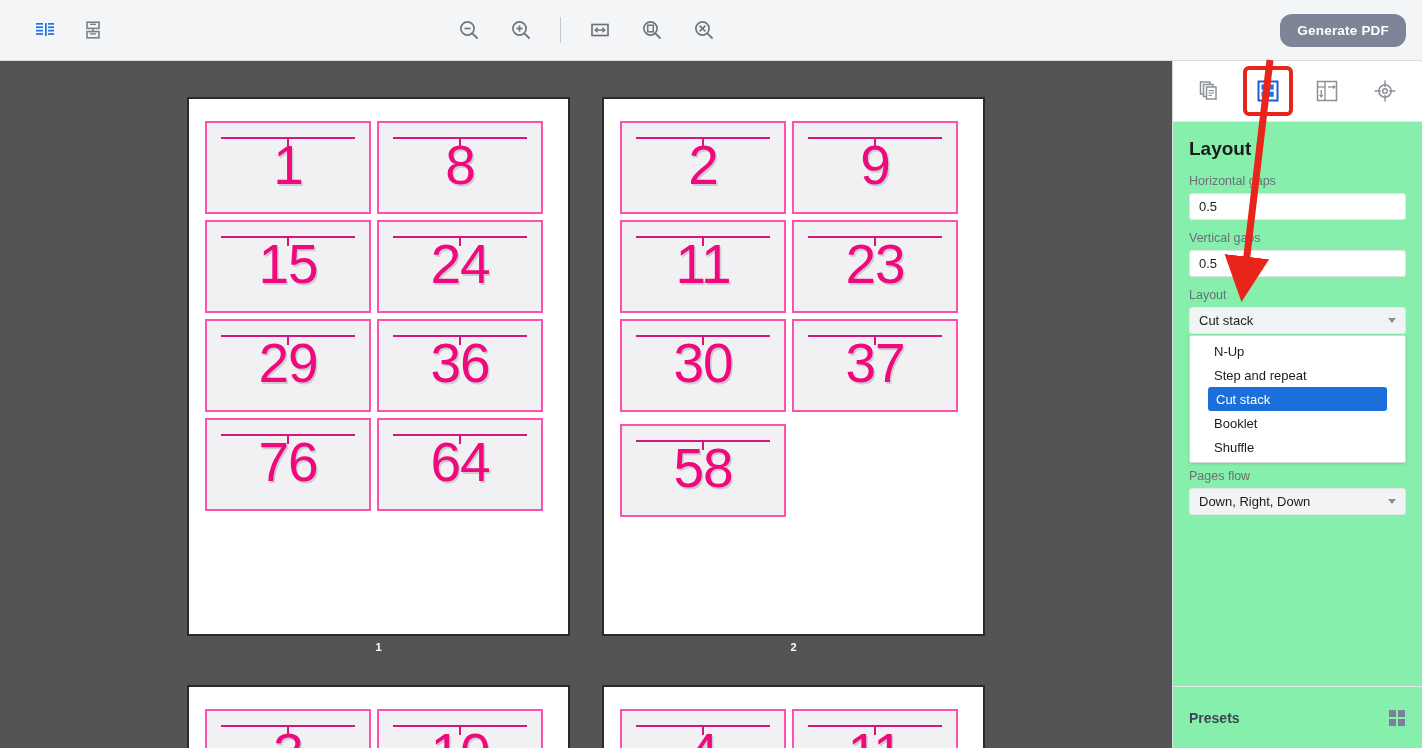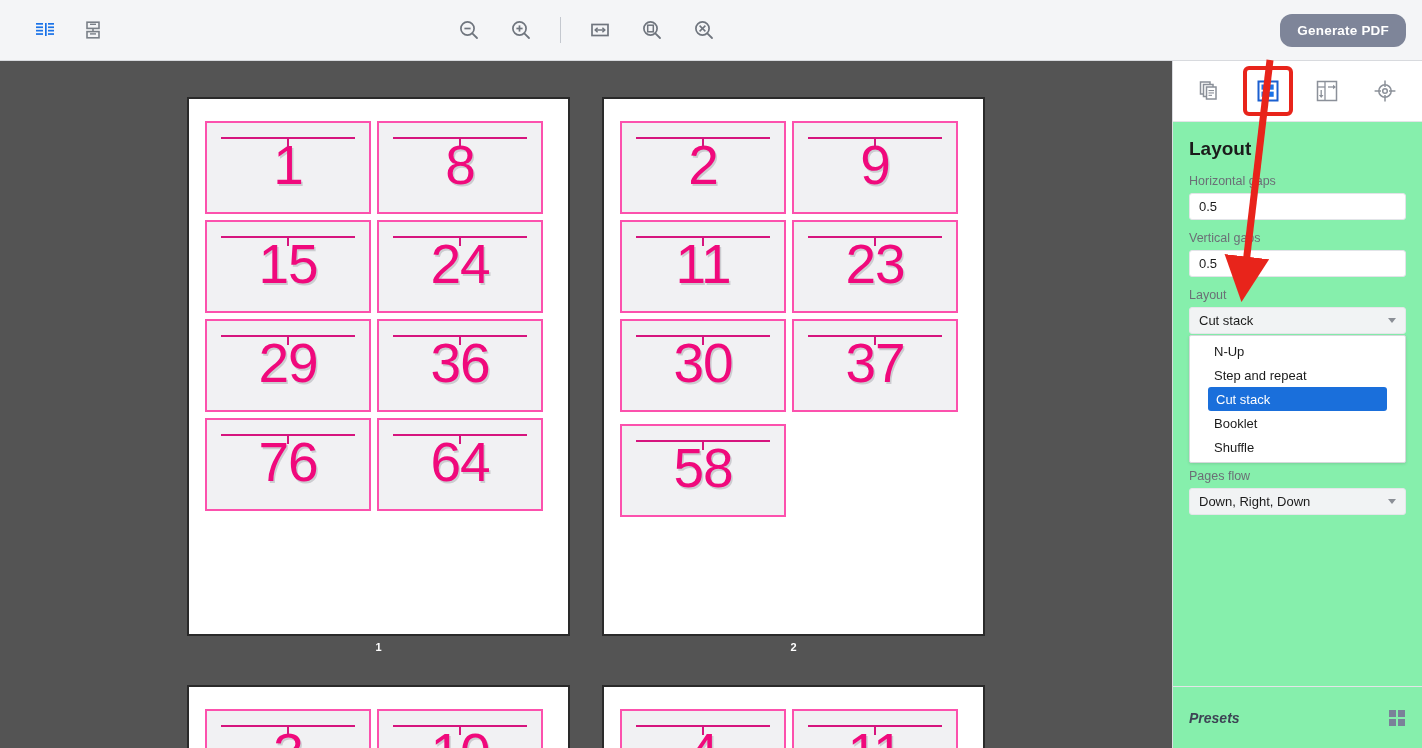--- a/index.html
+++ b/index.html
@@ -267,21 +267,20 @@
     height: 62px;
     display: flex;
     align-items: center;
     padding: 0 16px;
   }
   .presets-label {
     font-size: 14px;
     font-weight: bold;
     color: #3d4354;
     font-family: "Liberation Sans", sans-serif;
-    font-style: italic;
   }
   .presets-icon { margin-left: auto; display: flex; }
 
   
   .arrow-overlay {
     position: absolute;
     top: 0; left: 0;
     width: 1422px; height: 748px;
     pointer-events: none;
     z-index: 50;

